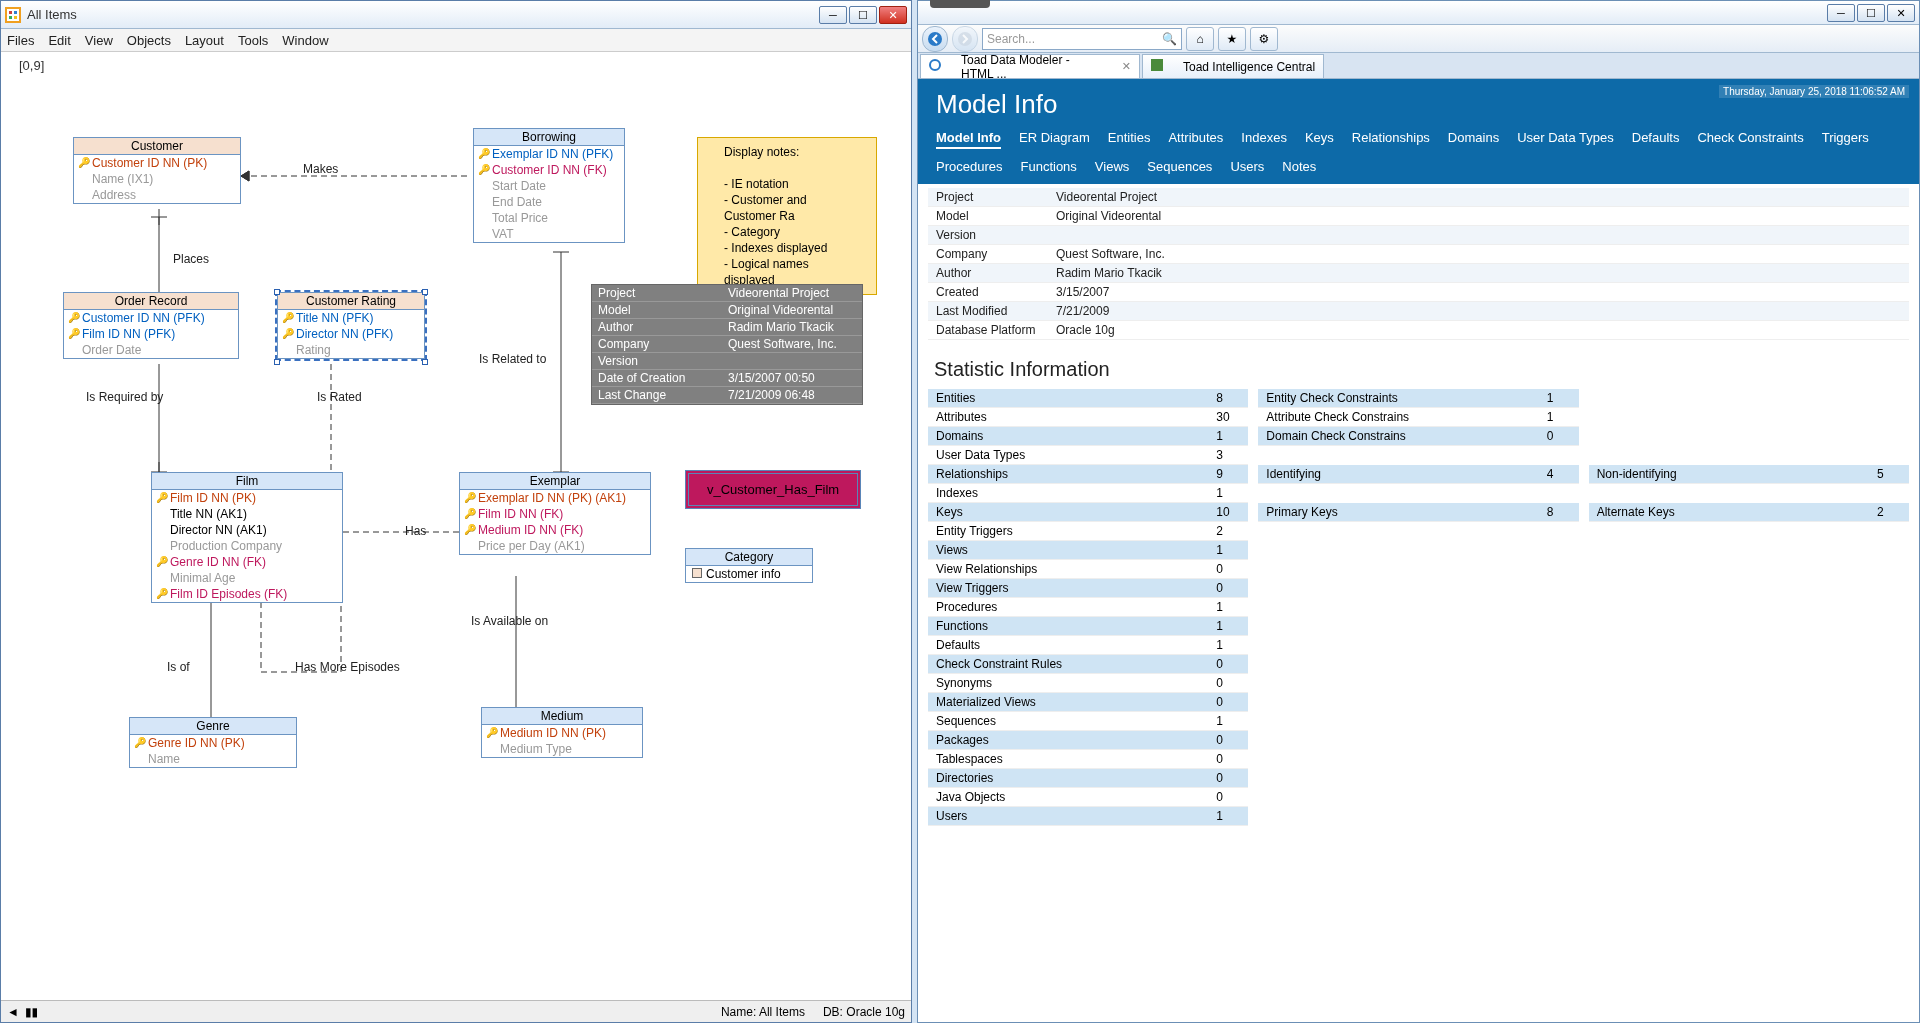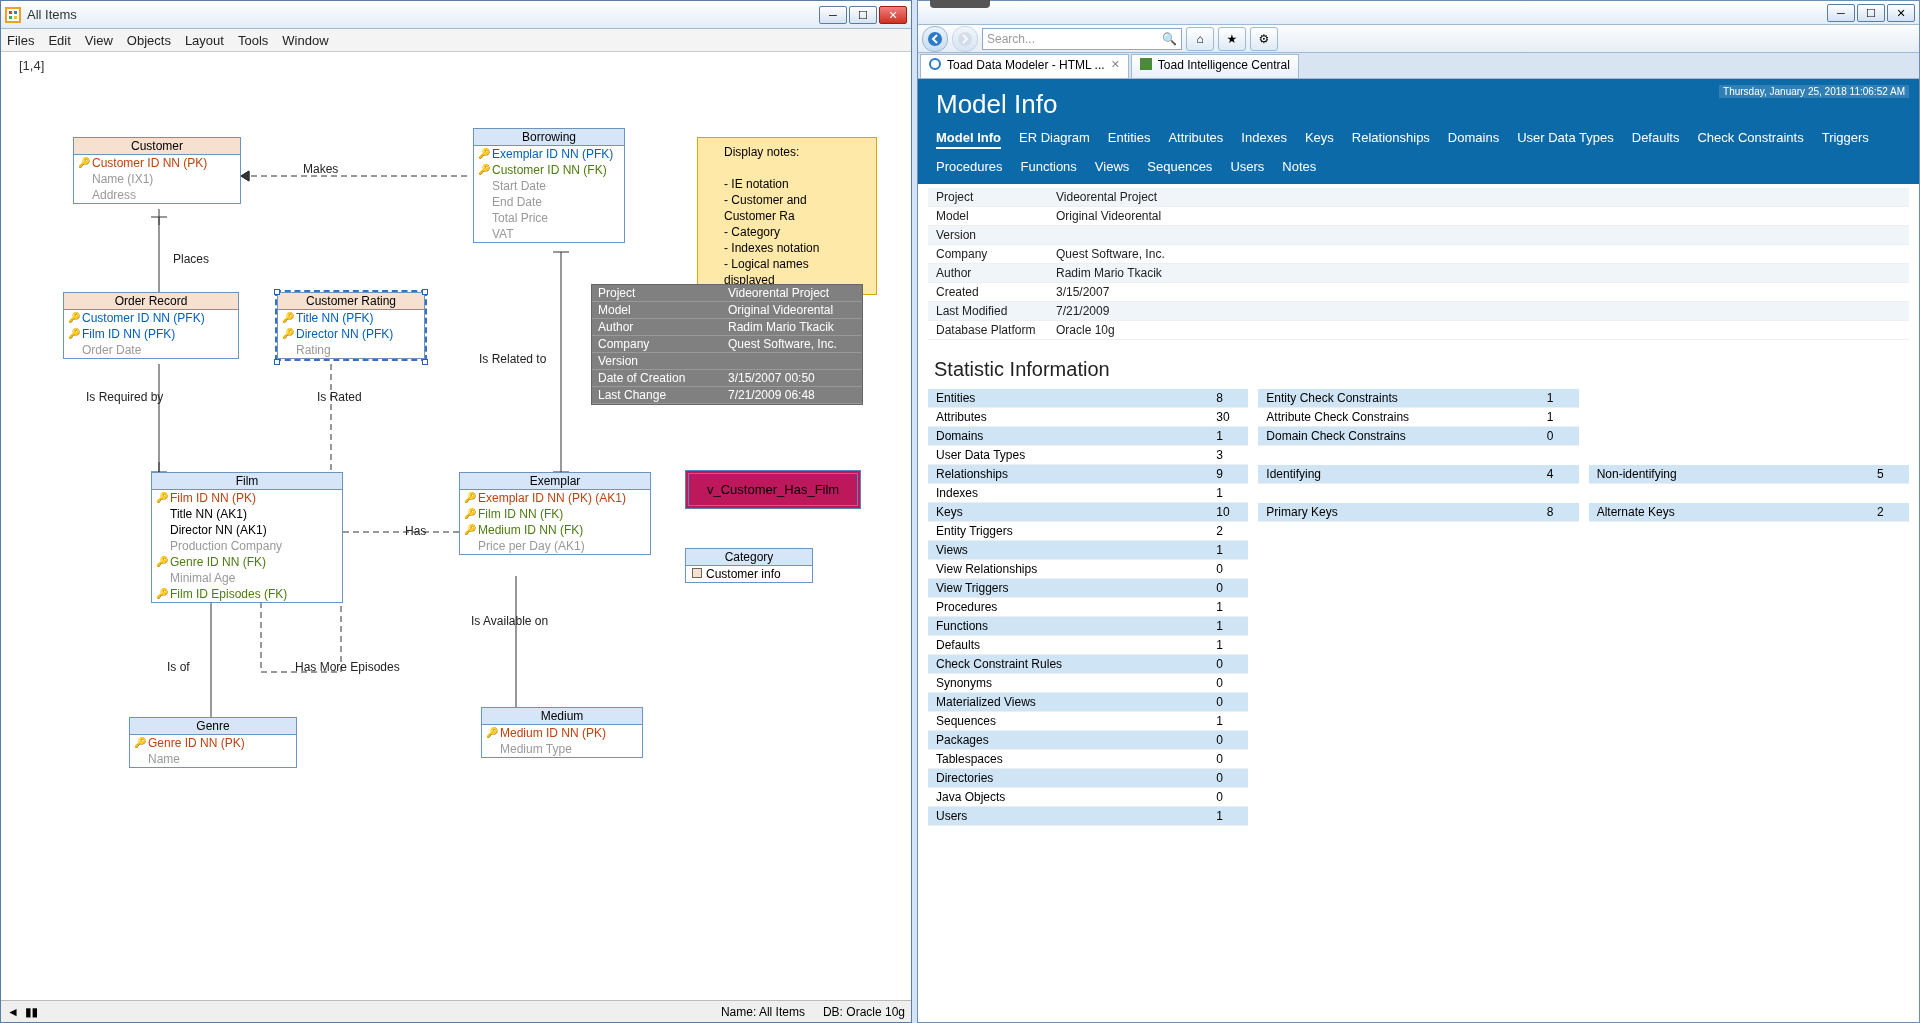--- a/index.html
+++ b/index.html
@@ -17,21 +17,21 @@
 .menubar span{font-size:13px;color:#222}
 .canvas{flex:1;position:relative;background:#fff;overflow:hidden}
 .coord{position:absolute;left:18px;top:6px;font-size:13px;color:#333}
 .entity{position:absolute;border:1px solid #6b94c2;background:#fff;font-size:12px}
 .entity .ehead{background:#f6e0cf;text-align:center;padding:1px 0;border-bottom:1px solid #6b94c2;font-size:12px}
 .entity .ehead.blue{background:#d6e6f8}
 .entity .erow{display:flex;align-items:center;padding:0 4px;line-height:16px}
 .keyico{width:14px;display:inline-block;color:#d8a000;font-size:10px}
 .pk{color:#c2410c}
 .fk{color:#0060c0}
-.fkgreen{color:#4d7c0f}
+.fkgreen{color:#be185d}
 .dim{color:#999}
 .sel{outline:2px dashed #3a70c0}
 .handles{position:absolute;width:6px;height:6px;background:#fff;border:1px solid #2a60b0}
 svg.lines{position:absolute;left:0;top:0;width:100%;height:100%;pointer-events:none}
 .lbl{position:absolute;font-size:12px;color:#222}
 .note{position:absolute;background:#ffe9a8;border:1px solid #d8a800;padding:6px 26px;font-size:12px;line-height:16px}
 .infobox{position:absolute;border:1px solid #666}
 .infobox .r{display:flex}
 .infobox .c1{width:130px;background:#808080;color:#fff;padding:1px 6px;border-bottom:1px solid #999}
 .infobox .c2{width:140px;background:#808080;color:#fff;padding:1px 6px;border-bottom:1px solid #999}
@@ -41,21 +41,21 @@
 .catbox .crow{padding:1px 6px}
 .catbox .swatch{display:inline-block;width:10px;height:10px;border:1px solid #666;background:#f6e0cf;margin-right:4px}
 .statusbar{height:22px;background:#efefef;border-top:1px solid #bbb;display:flex;align-items:center;padding:0 6px;font-size:13px}
 .statusbar .sbr{margin-left:auto;display:flex;gap:18px}
 .iebar{height:28px;background:linear-gradient(#fcfcfc,#e5edf6);display:flex;align-items:center;padding:0 4px;gap:4px;border-bottom:1px solid #a0b8d0}
 .iebtn{width:28px;height:24px;border:1px solid #a0b8d0;background:linear-gradient(#fff,#dfeaf6);border-radius:3px;display:flex;align-items:center;justify-content:center}
 .iebtn.nav{border-radius:12px;width:26px;height:26px;background:linear-gradient(#eaf2fb,#c8dcf0)}
 .addrbar{flex:1;height:22px;border:1px solid #8aa8c8;background:#fff;display:flex;align-items:center;padding:0 4px;gap:4px}
 .searchbar{width:200px;height:22px;border:1px solid #8aa8c8;background:#fff;display:flex;align-items:center;padding:0 4px;color:#999}
 .ietabs{height:26px;background:#d8e4f2;display:flex;align-items:flex-end;padding:0 2px;gap:2px;border-bottom:1px solid #a0b8d0}
-.ietab{height:24px;background:linear-gradient(#fff,#e8f0fa);border:1px solid #a0b8d0;border-bottom:none;padding:3px 8px;display:flex;gap:6px;font-size:12px;max-width:220px}
+.ietab{height:24px;background:linear-gradient(#fff,#e8f0fa);border:1px solid #a0b8d0;border-bottom:none;padding:3px 8px;display:flex;align-items:center;gap:20px;font-size:12px;max-width:220px}
 .ietab .x{color:#888;font-size:11px}
 .report{flex:1;overflow:auto;background:#fff}
 .rhead{background:#0d6aa8;color:#fff;padding:10px 18px;position:relative}
 .rhead h1{font-size:26px;font-weight:normal;margin-bottom:10px}
 .rts{position:absolute;right:10px;top:6px;font-size:10px;background:rgba(255,255,255,.15);padding:1px 4px}
 .rtabs{display:flex;flex-wrap:wrap;gap:18px;row-gap:10px;margin-top:6px}
 .rtab{color:#fff;font-size:13px;cursor:pointer}
 .rtab.act{border-bottom:2px solid #fff;font-weight:bold;padding-bottom:2px}
 .rbody{padding:0 10px 20px}
 .kvtable{width:100%;margin-top:4px}
@@ -99,21 +99,21 @@
   <div class="menubar">
     <span>Files</span>
     <span>Edit</span>
     <span>View</span>
     <span>Objects</span>
     <span>Layout</span>
     <span>Tools</span>
     <span>Window</span>
   </div>
   <div class="canvas">
-    <div class="coord">[1,4]</div>
+    <div class="coord">[0,9]</div>
 
     <svg class="lines">
       <g stroke="#333" fill="none">
         <path d="M240 124 L470 124" stroke-dasharray="6 4"></path>
         <path d="M158 165 L158 240"></path>
         <path d="M158 312 L158 420"></path>
         <path d="M330 312 L330 420" stroke-dasharray="6 4"></path>
         <path d="M560 200 L560 420"></path>
         <path d="M342 480 L458 480" stroke-dasharray="6 4"></path>
         <path d="M210 550 L210 665"></path>
@@ -296,21 +296,21 @@
     <div class="lbl" style="left:404px;top:472px">Has</div>
     <div class="lbl" style="left:294px;top:608px">Has More Episodes</div>
     <div class="lbl" style="left:166px;top:608px">Is of</div>
     <div class="lbl" style="left:470px;top:562px">Is Available on</div>
 
     <div class="note" style="left:696px;top:85px;width:180px">
       <div>Display notes:</div><br>
       <div>- IE notation</div>
       <div>- Customer and Customer Ra</div>
       <div>- Category</div>
-      <div>- Indexes notation</div>
+      <div>- Indexes displayed</div>
       <div>- Logical names displayed</div>
     </div>
 
     <div class="infobox" style="left:590px;top:232px;width:272px" id="infobox">
         <div class="r">
           <div class="c1">Project</div>
           <div class="c2">Videorental Project</div>
         </div>
         <div class="r">
           <div class="c1">Model</div>

